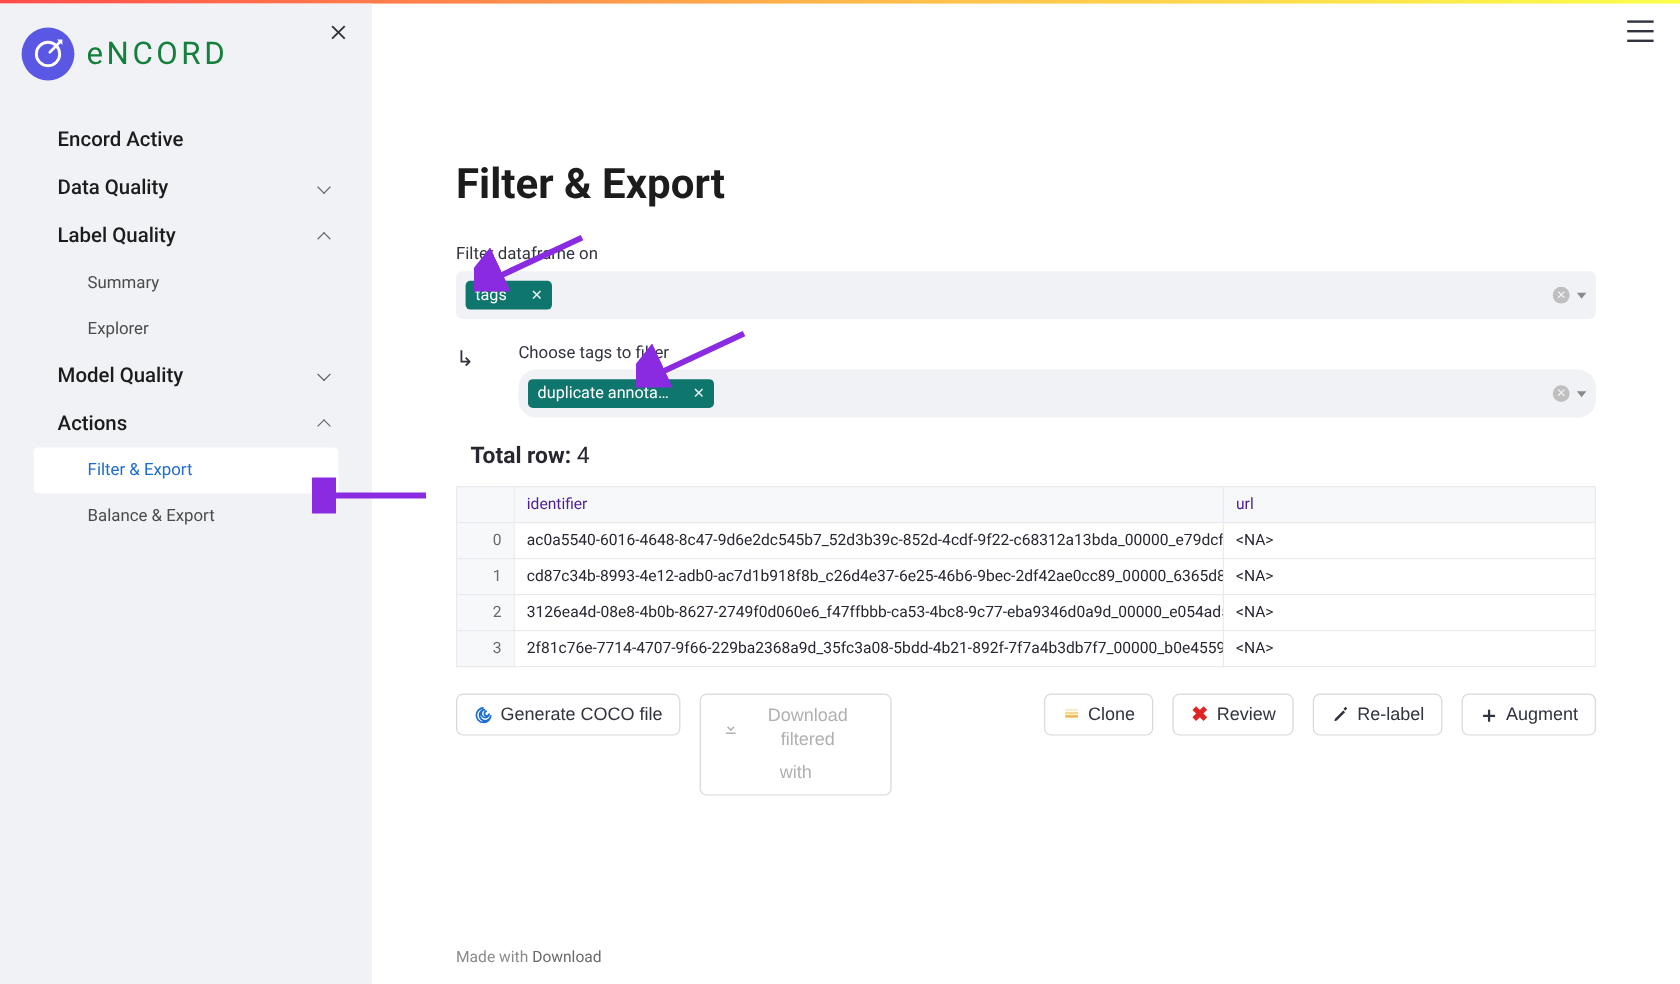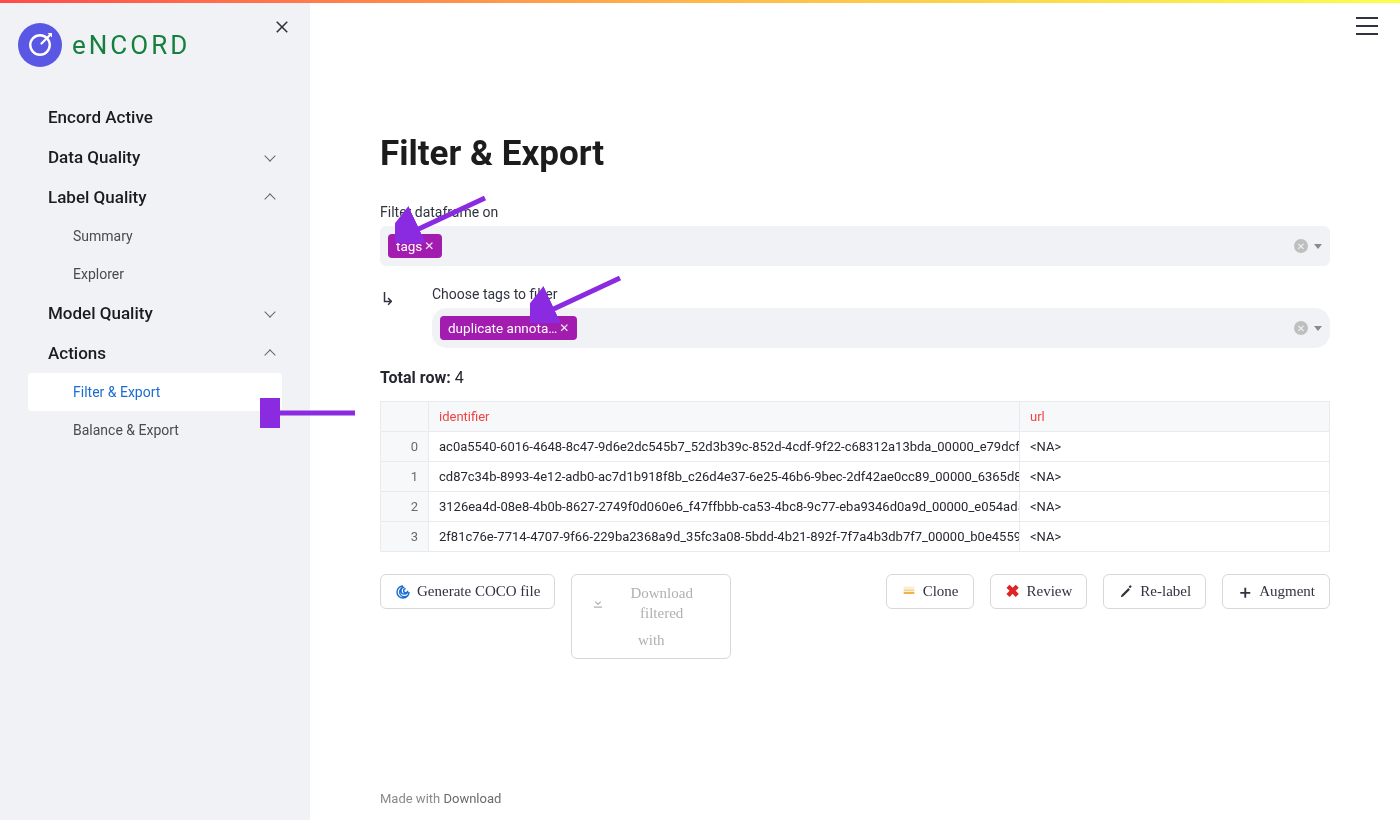--- a/index.html
+++ b/index.html
@@ -144,28 +144,28 @@
     border-radius: 6px;
     padding: 7px 8px;
     display: flex;
     align-items: center;
     justify-content: space-between;
     min-height: 40px;
     margin-bottom: 20px;
   }
   .multiselect .chips { display: flex; gap: 6px; flex-wrap: wrap; }
   .chip {
-    background: #a21caf;
+    background: #0f766e;
     color: #fff;
     border-radius: 4px;
     padding: 4px 8px;
     font-size: 13.5px;
     display: flex;
     align-items: center;
-    gap: 2px;
+    gap: 20px;
     max-width: 160px;
   }
   .chip .chip-label {
     overflow: hidden;
     white-space: nowrap;
     text-overflow: ellipsis;
   }
   .chip .chip-x {
     font-size: 12px;
     cursor: pointer;
@@ -186,63 +186,62 @@
   .ms-caret {
     width: 0; height: 0;
     border-left: 4px solid transparent;
     border-right: 4px solid transparent;
     border-top: 5px solid #8a8a8a;
     cursor:pointer;
   }
   .sub-filter-row { display: flex; align-items: flex-start; gap: 24px; margin-bottom: 14px; }
   .sub-arrow-icon { font-size: 18px; color: #31333f; padding-top: 2px; width: 28px; }
   .sub-filter-body { flex: 1; }
-  .total-row { font-size: 16px; margin: 12px 0 14px 0; }
+  .total-row { font-size: 19px; margin: 12px 0 14px 12px; }
   .total-row b { font-weight: 700; }
 
   
   .data-table {
     width: 100%;
     border: 1px solid #dcdfe3;
     border-collapse: collapse;
     font-size: 13px;
     table-layout: fixed;
   }
   .data-table th, .data-table td {
     border: 1px solid #e8eaed;
     padding: 7px 10px;
     text-align: left;
     white-space: nowrap;
     overflow: hidden;
     text-overflow: clip;
   }
   .data-table thead th {
     background: #f7f8fa;
-    color: #ef4444;
+    color: #4c1d95;
     font-weight: 400;
   }
   .data-table .idx-col { width: 48px; text-align: right; color: #6a6a6a; background: #f7f8fa; }
   .data-table thead .idx-col { background: #f7f8fa; }
   .data-table .url-col { width: 310px; }
 
   
   .button-row { display: flex; gap: 16px; margin-top: 22px; align-items: flex-start; }
   .button-row .spacer { flex: 1; }
   .btn {
     border: 1px solid #d6d8dc;
     background: #fff;
     border-radius: 6px;
     padding: 8px 14px;
     font-size: 15px;
     display: flex;
     align-items: center;
     gap: 6px;
     cursor: pointer;
     color: #31333f;
-    font-family: Liberation Serif, serif;
   }
   .btn.disabled {
     color: #b0b0b0;
     cursor: not-allowed;
     padding: 8px 18px;
     flex-direction: column;
     align-items: center;
     text-align: center;
     line-height: 1.35;
     width: 160px;

